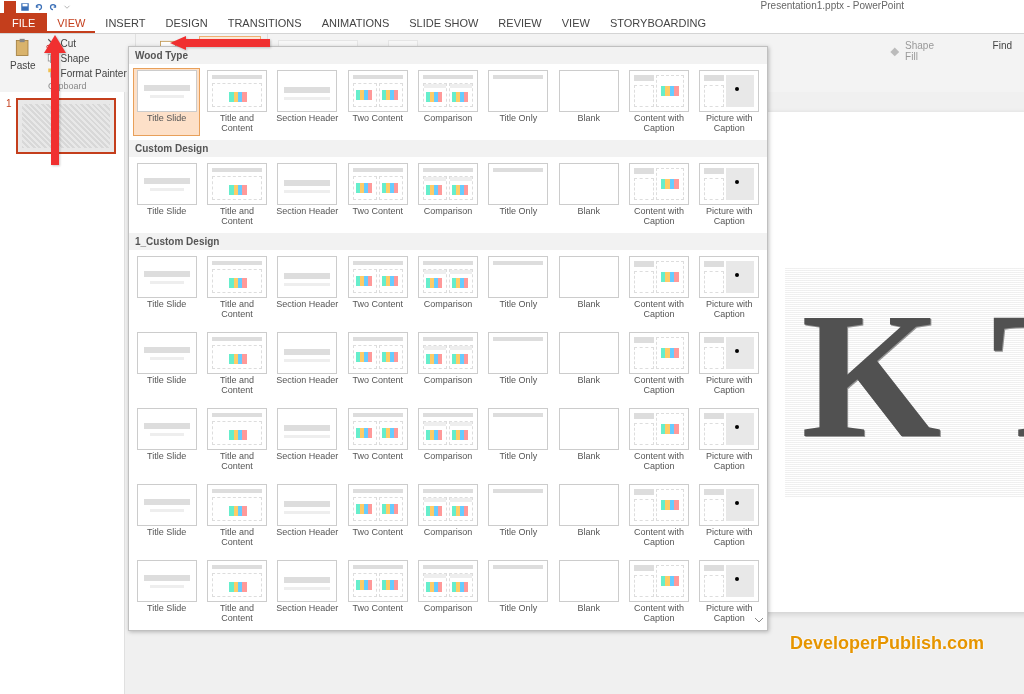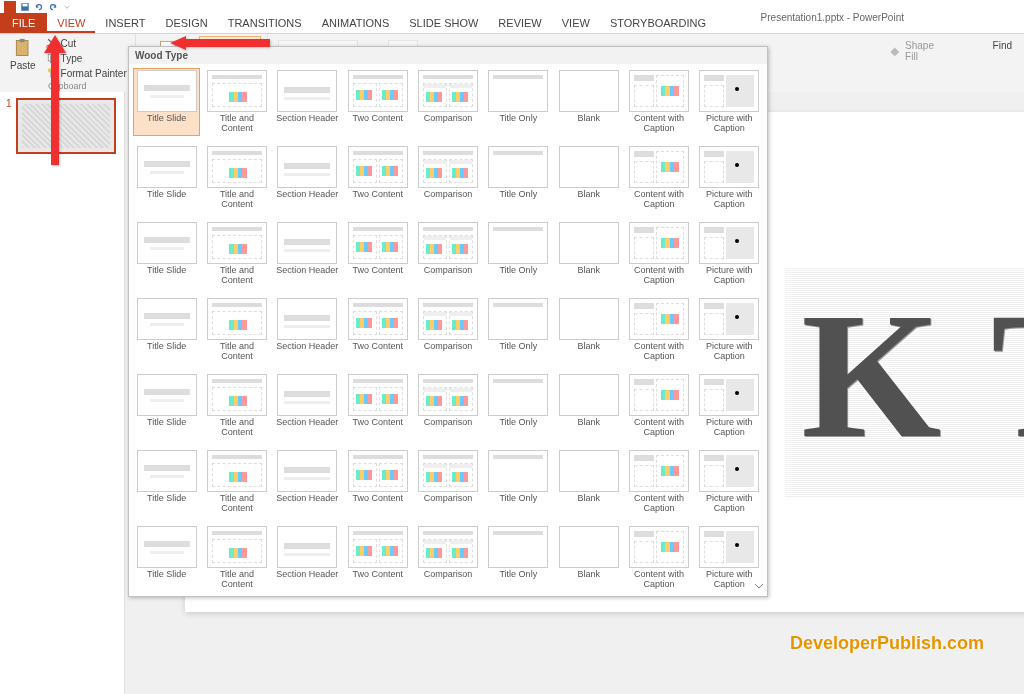--- a/index.html
+++ b/index.html
@@ -1,20 +1,20 @@
 <!DOCTYPE html>
 <html><head>
 <meta charset="utf-8">
 <style>
   * { box-sizing: border-box; margin: 0; padding: 0; font-family: "Segoe UI", Tahoma, sans-serif; }
   body { background: #fff; width: 1024px; height: 694px; overflow: hidden; position: relative; font-size: 11px; color: #444; }
   .qat { position: absolute; top: 0; left: 0; height: 13px; display: flex; align-items: center; gap: 4px; padding-left: 4px; }
   .qat .app-icon { width: 12px; height: 12px; background: #c43e1c; }
   .qat svg { width: 10px; height: 10px; }
-  .doc-title { position: absolute; top: 0; right: 120px; font-size: 10px; color: #666; margin-top: 12px; }
+  .doc-title { position: absolute; top: 0; right: 120px; font-size: 10px; color: #666; }
 
   
   .ribbon-tabs { height: 22px; display: flex; align-items: flex-end; background: #fff; border-bottom: 1px solid #d4d4d4; }
   .ribbon-tabs .tab { padding: 4px 10px; font-size: 11px; color: #444; cursor: pointer; }
   .ribbon-tabs .tab.file { background: #c43e1c; color: #fff; padding: 4px 12px; }
   .ribbon-tabs .tab.active { color: #c43e1c; border-bottom: 2px solid #c43e1c; padding-bottom: 2px; }
 
   
   .ribbon-body { height: 60px; background: #f3f3f3; border-bottom: 1px solid #d4d4d4; display: flex; position: relative; }
   .ribbon-group { border-right: 1px solid #e0e0e0; padding: 2px 6px; display: flex; flex-direction: column; justify-content: space-between; }
@@ -119,21 +119,21 @@
               <circle cx="3" cy="13" r="2" fill="none" stroke="#c00"></circle>
               <circle cx="13" cy="13" r="2" fill="none" stroke="#c00"></circle>
             </svg>
             <span>Cut</span>
           </div>
         <div class="small-btn">
             <svg viewBox="0 0 16 16">
               <rect x="3" y="3" width="8" height="9" fill="#fff" stroke="#888"></rect>
               <rect x="6" y="5" width="8" height="9" fill="#fff" stroke="#888"></rect>
             </svg>
-            <span>Type</span>
+            <span>Shape</span>
           </div>
         <div class="small-btn">
             <svg viewBox="0 0 16 16">
               <rect x="3" y="2" width="10" height="5" fill="#f0c050"></rect>
               <rect x="6" y="7" width="4" height="7" fill="#888"></rect>
             </svg>
             <span>Format Painter</span>
           </div>
       </div>
     </div>
@@ -280,20 +280,21 @@
             <div style="position:absolute;top:4px;left:4px;width:20px;height:6px;background:#ddd"></div>
             <div style="position:absolute;top:14px;left:4px;width:20px;bottom:4px;border:1px dashed #ddd"></div>
             <div style="position:absolute;top:4px;right:4px;width:28px;bottom:4px;background:#e8e8e8"><svg viewBox="0 0 28 32" style="width:100%;height:100%">
                 <rect x="6" y="10" width="16" height="12" fill="none" stroke="%23aaa"></rect>
                 <circle cx="11" cy="14" r="2" fill="%23aaa"></circle>
               </svg></div>
           </div>
           <div class="layout-label">Picture with Caption</div>
         </div>
       </div>
+      <div class="gallery-section-header">Custom Design</div>
       <div class="gallery-row">
         <div class="layout-item">
           <div class="layout-preview">
             <div style="position:absolute;top:14px;left:6px;right:6px;height:6px;background:#ddd"></div>
             <div style="position:absolute;top:24px;left:12px;right:12px;height:3px;background:#eee"></div>
           </div>
           <div class="layout-label">Title Slide</div>
         </div>
         <div class="layout-item">
           <div class="layout-preview">
@@ -362,20 +363,21 @@
             <div style="position:absolute;top:4px;left:4px;width:20px;height:6px;background:#ddd"></div>
             <div style="position:absolute;top:14px;left:4px;width:20px;bottom:4px;border:1px dashed #ddd"></div>
             <div style="position:absolute;top:4px;right:4px;width:28px;bottom:4px;background:#e8e8e8"><svg viewBox="0 0 28 32" style="width:100%;height:100%">
                 <rect x="6" y="10" width="16" height="12" fill="none" stroke="%23aaa"></rect>
                 <circle cx="11" cy="14" r="2" fill="%23aaa"></circle>
               </svg></div>
           </div>
           <div class="layout-label">Picture with Caption</div>
         </div>
       </div>
+      <div class="gallery-section-header">1_Custom Design</div>
       <div class="gallery-row">
         <div class="layout-item">
           <div class="layout-preview">
             <div style="position:absolute;top:14px;left:6px;right:6px;height:6px;background:#ddd"></div>
             <div style="position:absolute;top:24px;left:12px;right:12px;height:3px;background:#eee"></div>
           </div>
           <div class="layout-label">Title Slide</div>
         </div>
         <div class="layout-item">
           <div class="layout-preview">

